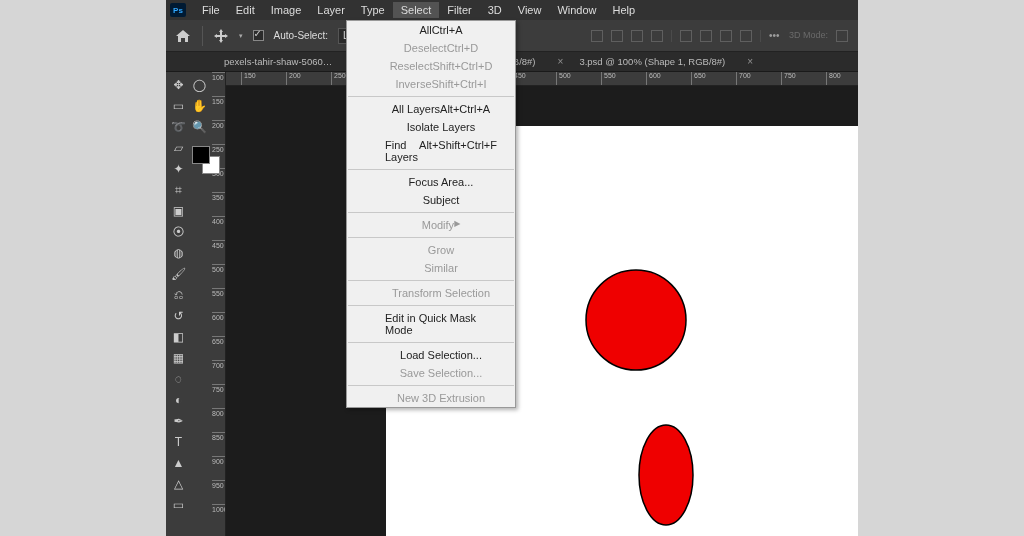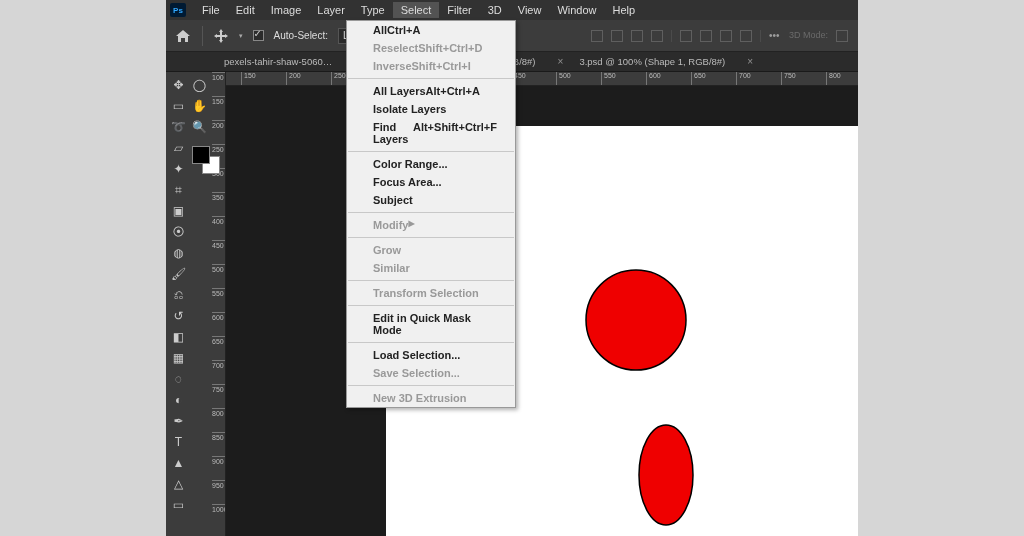--- a/index.html
+++ b/index.html
@@ -33,21 +33,21 @@
   .toolbar { position: absolute; left: 0; top: 72px; width: 46px; bottom: 0; background: #3c3c3c; display: flex; flex-direction: column; flex-wrap: wrap; padding: 2px; gap: 0; align-content: flex-start; }
   .tool { width: 21px; height: 21px; display: flex; align-items: center; justify-content: center; font-size: 12px; color: #ccc; }
   .swatches { margin-top: 6px; width: 42px; height: 34px; position: relative; }
   .sw-f { position: absolute; left: 3px; top: 3px; width: 18px; height: 18px; background: #000; border: 1px solid #888; }
   .sw-b { position: absolute; left: 13px; top: 13px; width: 18px; height: 18px; background: #fff; border: 1px solid #888; }
   
   .canvas-area { position: absolute; left: 60px; top: 86px; right: 0; bottom: 0; background: #1c1c1c; overflow: hidden; }
   .artboard { position: absolute; left: 160px; top: 40px; width: 500px; height: 500px; background: #fff; }
   
   .dropdown { position: absolute; left: 180px; top: 20px; width: 170px; background: #f0f0f0; border: 1px solid #999; box-shadow: 2px 2px 4px rgba(0,0,0,.3); font-size: 11px; color: #222; z-index: 20; }
-  .dd-item { padding: 3px 18px 3px 26px; display: flex; justify-content: flex-start; font-weight: bold; }
+  .dd-item { padding: 3px 18px 3px 38px; display: flex; justify-content: center; }
   .dd-item.disabled { color: #999; }
   .dd-item.hl { background: #1a6fd6; color: #fff; }
   .dd-item .arrow { font-size: 8px; }
   .dd-sep { height: 1px; background: #c8c8c8; margin: 3px 1px; }
   
   svg { display:block; }
 </style>
 </head>
 <body>
 
@@ -195,20 +195,24 @@
       </svg>
     </div>
   </div>
 
   <div class="dropdown" id="dropdown">
       <div class="dd-item">
         <span>All</span>
         <span>Ctrl+A</span>
       </div>
       <div class="dd-item disabled">
+        <span>Deselect</span>
+        <span>Ctrl+D</span>
+      </div>
+      <div class="dd-item disabled">
         <span>Reselect</span>
         <span>Shift+Ctrl+D</span>
       </div>
       <div class="dd-item disabled">
         <span>Inverse</span>
         <span>Shift+Ctrl+I</span>
       </div>
       <div class="dd-sep"></div>
       <div class="dd-item">
         <span>All Layers</span>
@@ -217,24 +221,20 @@
       <div class="dd-item">
         <span>Isolate Layers</span>
         <span></span>
       </div>
       <div class="dd-item">
         <span>Find Layers</span>
         <span>Alt+Shift+Ctrl+F</span>
       </div>
       <div class="dd-sep"></div>
       <div class="dd-item">
-        <span>Color Range...</span>
-        <span></span>
-      </div>
-      <div class="dd-item">
         <span>Focus Area...</span>
         <span></span>
       </div>
       <div class="dd-item">
         <span>Subject</span>
         <span></span>
       </div>
       <div class="dd-sep"></div>
       <div class="dd-item disabled">
         <span>Modify</span>

